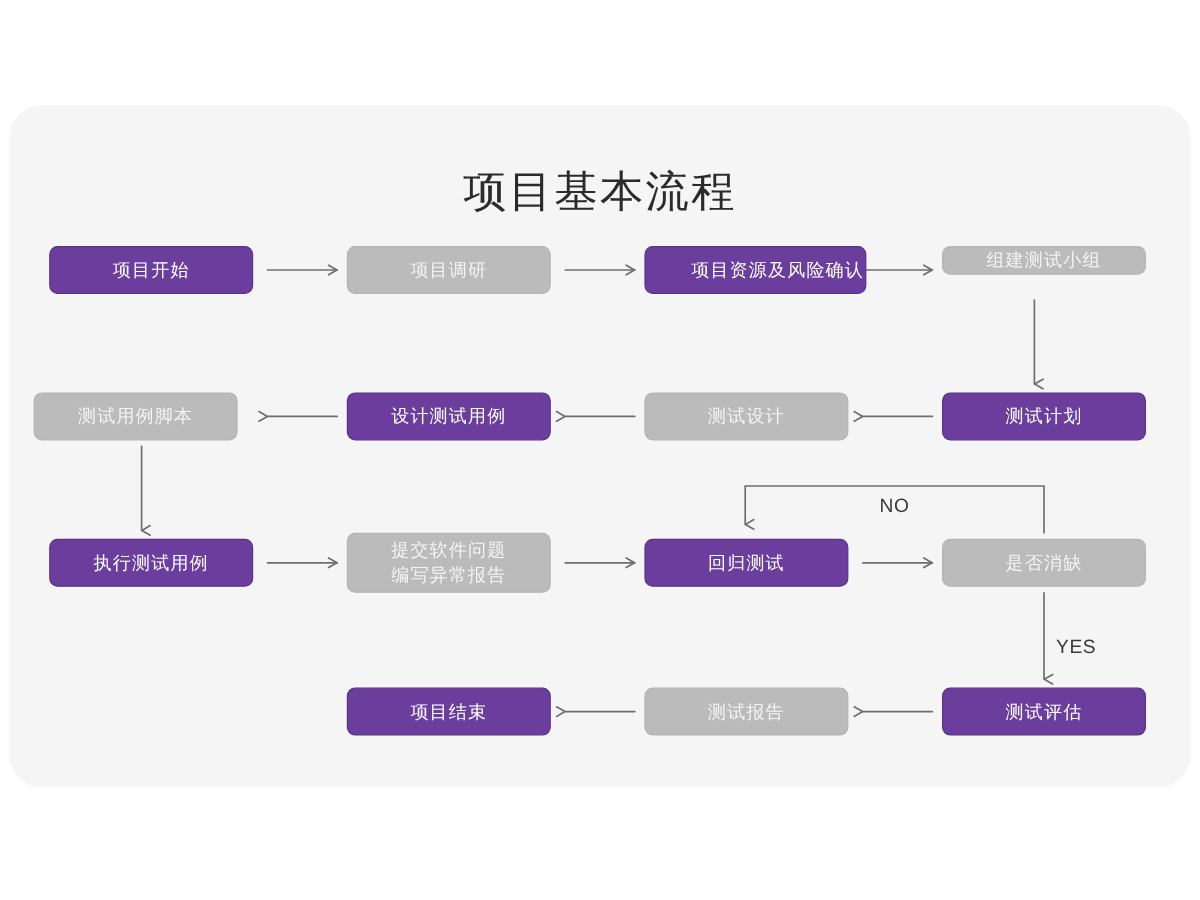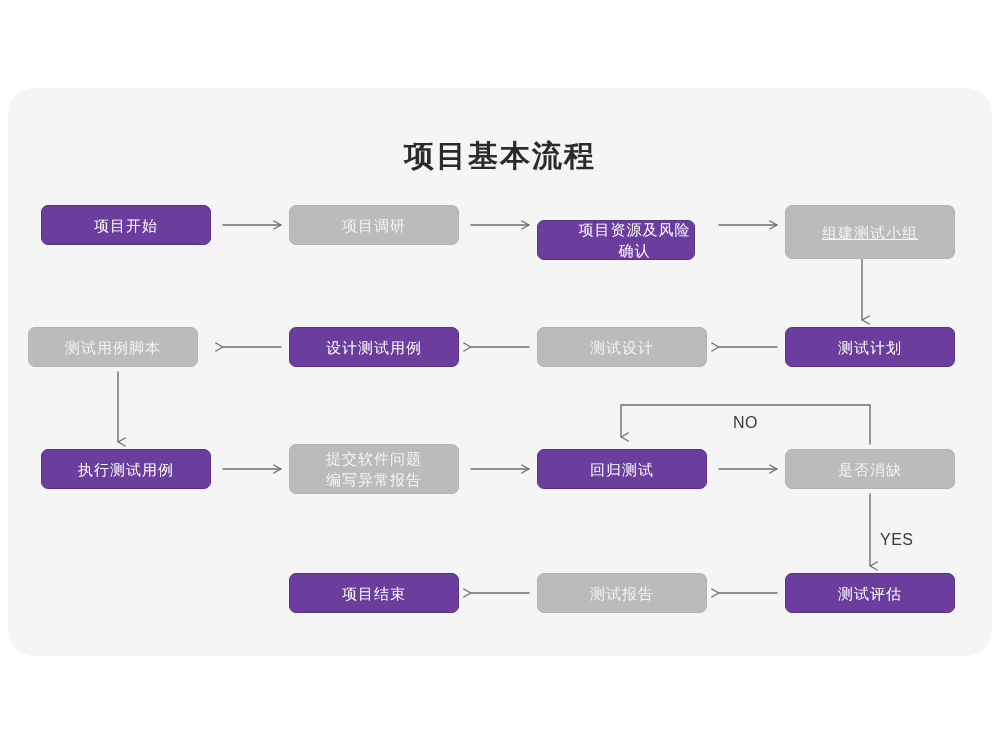--- a/index.html
+++ b/index.html
@@ -24,24 +24,24 @@
     background: #f5f5f5;
     border-radius: 26px;
   }
 
   #flow-title {
     position: absolute;
     left: 0;
     top: 48px;
     width: 984px;
     text-align: center;
-    font-size: 30px;
+    font-size: 36px;
     letter-spacing: 2px;
     color: #2b2b2b;
-    font-weight: 700;
+    font-weight: 400;
   }
 
   
   #diagram {
     position: absolute;
     left: 0;
     top: 0;
     width: 984px;
     height: 568px;
   }
@@ -139,23 +139,23 @@
       </g>
     </svg>
 
     <div class="edge-label" style="left:725px; top:326px;">NO</div>
     <div class="edge-label" style="left:872px; top:443px;">YES</div>
 
     <div class="node purple" style="left:33px;  top:117px; width:170px; height:40px;">项目开始</div>
 
     <div class="node gray" style="left:281px; top:117px; width:170px; height:40px;">项目调研</div>
 
-    <div class="node purple" style="left:529px; top:132px; width:158px; height:40px;padding-left:37px;">项目资源及风险确认</div>
+    <div class="node purple" style="left:529px; top:117px; width:185px; height:40px;padding-left:37px;">项目资源及风险确认</div>
 
-    <div class="node gray" style="left:777px; top:117px; width:170px; height:54px;text-decoration:underline;">组建测试小组</div>
+    <div class="node gray" style="left:777px; top:117px; width:170px; height:24px;">组建测试小组</div>
 
     <div class="node gray" style="left:20px;  top:239px; width:170px; height:40px;">测试用例脚本</div>
 
     <div class="node purple" style="left:281px; top:239px; width:170px; height:40px;text-align:right;">设计测试用例</div>
 
     <div class="node gray" style="left:529px; top:239px; width:170px; height:40px;">测试设计</div>
 
     <div class="node purple" style="left:777px; top:239px; width:170px; height:40px;">测试计划</div>
 
     <div class="node purple" style="left:33px;  top:361px; width:170px; height:40px;">执行测试用例</div>

